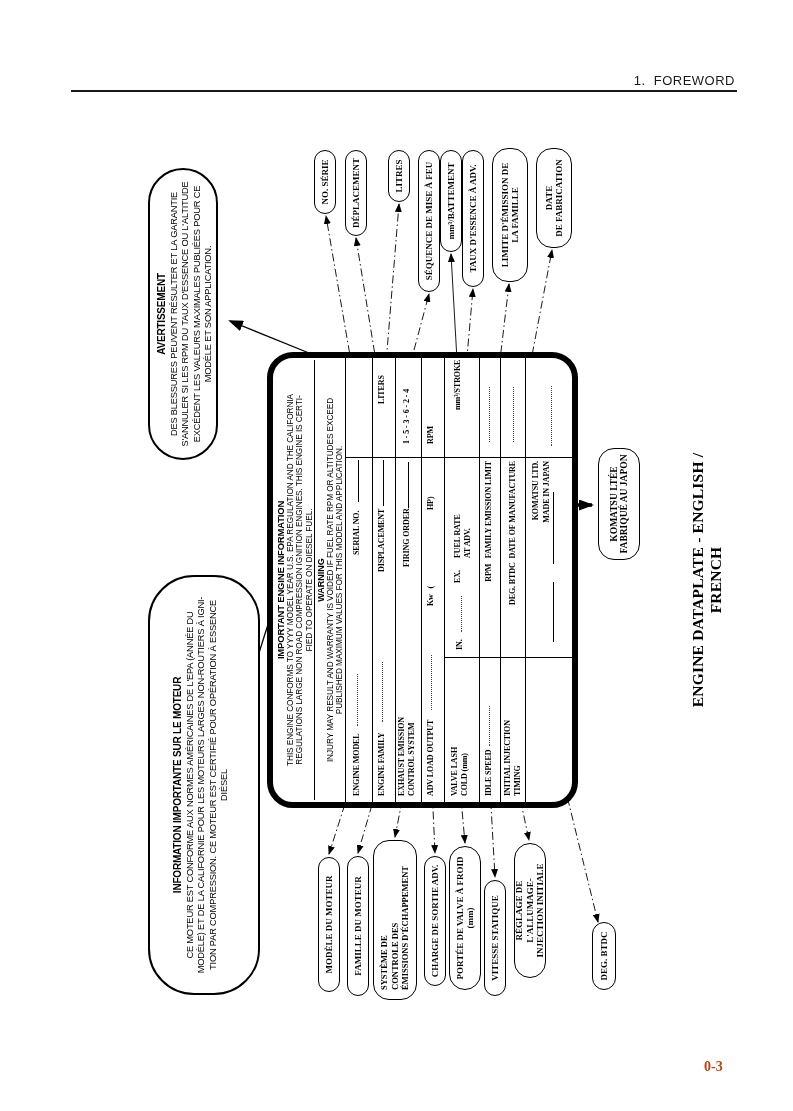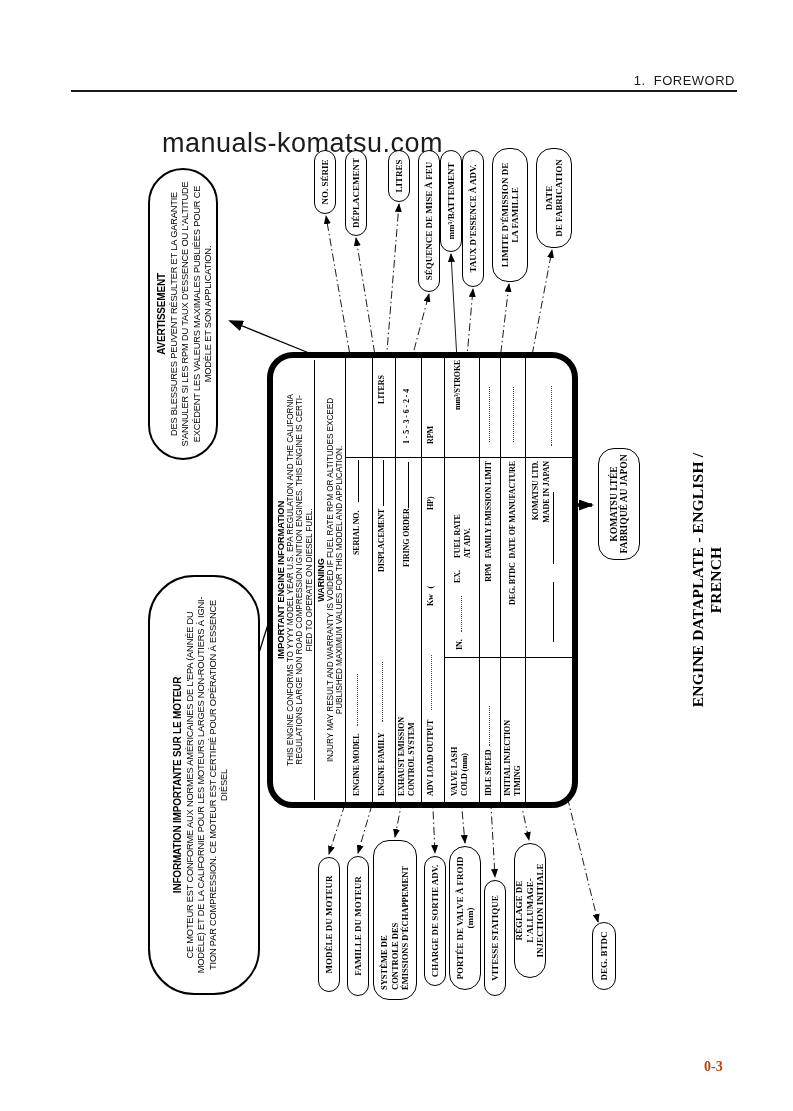--- a/index.html
+++ b/index.html
@@ -74,21 +74,20 @@
   .dots{position:absolute;border-bottom:1.2px dotted #444;}
   .fill{position:absolute;border-bottom:1px solid #000;}
 </style>
 </head>
 <body>
 
 <div class="sheet">
 
   <div class="hdr-title">1.  FOREWORD</div>
   <div class="hdr-rule"></div>
-  <div class="watermark">manuals-komatsu.com</div>
   <div class="pageno">0-3</div>
 
   <div class="figure">
 
     <svg width="880" height="600">
       <defs>
         <marker id="ah" markerWidth="9" markerHeight="7" refX="8" refY="3.5" orient="auto" markerUnits="userSpaceOnUse">
           <path d="M0,0 L9,3.5 L0,7 z" fill="#000"></path>
         </marker>
         <marker id="ahb" markerWidth="15" markerHeight="11" refX="13" refY="5.5" orient="auto" markerUnits="userSpaceOnUse">

